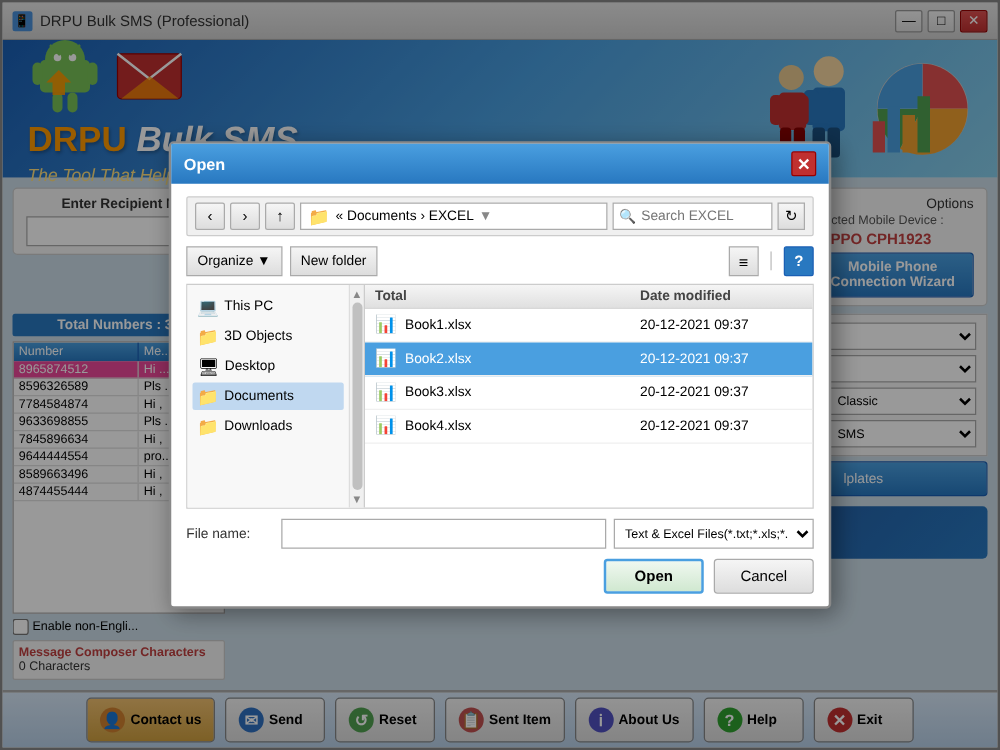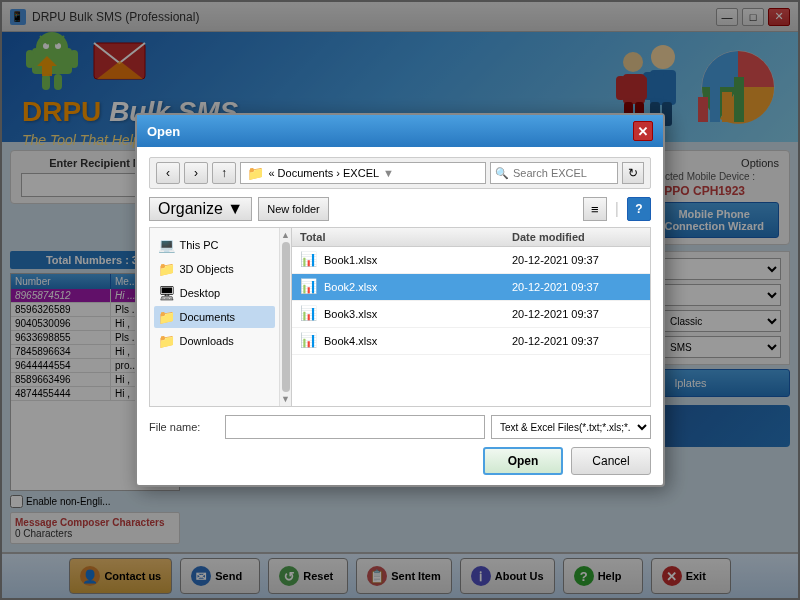--- a/index.html
+++ b/index.html
@@ -129,21 +129,21 @@
     .table-header {
       display: flex;
       background: linear-gradient(to bottom, #4a9fe0, #2878c0);
       color: white;
       font-size: 10px;
       font-weight: normal;
     }
     .th-number { width: 100px; padding: 2px 4px; border-right: 1px solid #1a5fb4; }
     .th-me { width: 60px; padding: 2px 4px; }
     .table-row-item { display: flex; font-size: 10px; border-bottom: 1px solid #e0e0e0; }
-    .table-row-item.selected { background: #a21caf; color: white; font-style: italic; }
+    .table-row-item.selected { background: #ec4899; color: white; }
     .td-number { width: 100px; padding: 1px 4px; border-right: 1px solid #e0e0e0; overflow: hidden; }
     .td-me { width: 60px; padding: 1px 4px; overflow: hidden; }
 
     .non-english-check { font-size: 10px; display: flex; align-items: center; gap: 3px; }
 
     .message-composer {
       background: #f5f5f5;
       border: 1px solid #ccc;
       border-radius: 2px;
       padding: 4px;
@@ -281,21 +281,21 @@
 
     .modal-toolbar {
       display: flex;
       gap: 6px;
       margin-bottom: 6px;
       align-items: center;
     }
     .organize-btn {
       height: 24px; padding: 0 8px;
       background: linear-gradient(to bottom, #f5f5f5, #ddd);
-      border: 1px solid #aaa; font-size: 16px; cursor: pointer;
+      border: 1px solid #aaa; font-size: 11px; cursor: pointer;
     }
     .new-folder-btn {
       height: 24px; padding: 0 8px;
       background: linear-gradient(to bottom, #f5f5f5, #ddd);
       border: 1px solid #aaa; font-size: 11px; cursor: pointer;
     }
     .view-btn {
       width: 24px; height: 24px;
       background: linear-gradient(to bottom, #f5f5f5, #ddd);
       border: 1px solid #aaa; cursor: pointer;
@@ -535,21 +535,21 @@
           </div>
           <div class="table-row-item selected">
             <div class="td-number">8965874512</div>
             <div class="td-me">Hi ...</div>
           </div>
           <div class="table-row-item">
             <div class="td-number">8596326589</div>
             <div class="td-me">Pls ...</div>
           </div>
           <div class="table-row-item">
-            <div class="td-number">9040530096</div>
+            <div class="td-number">7784584874</div>
             <div class="td-me">Hi ,</div>
           </div>
           <div class="table-row-item">
             <div class="td-number">9633698855</div>
             <div class="td-me">Pls ...</div>
           </div>
           <div class="table-row-item">
             <div class="td-number">7845896634</div>
             <div class="td-me">Hi ,</div>
           </div>

